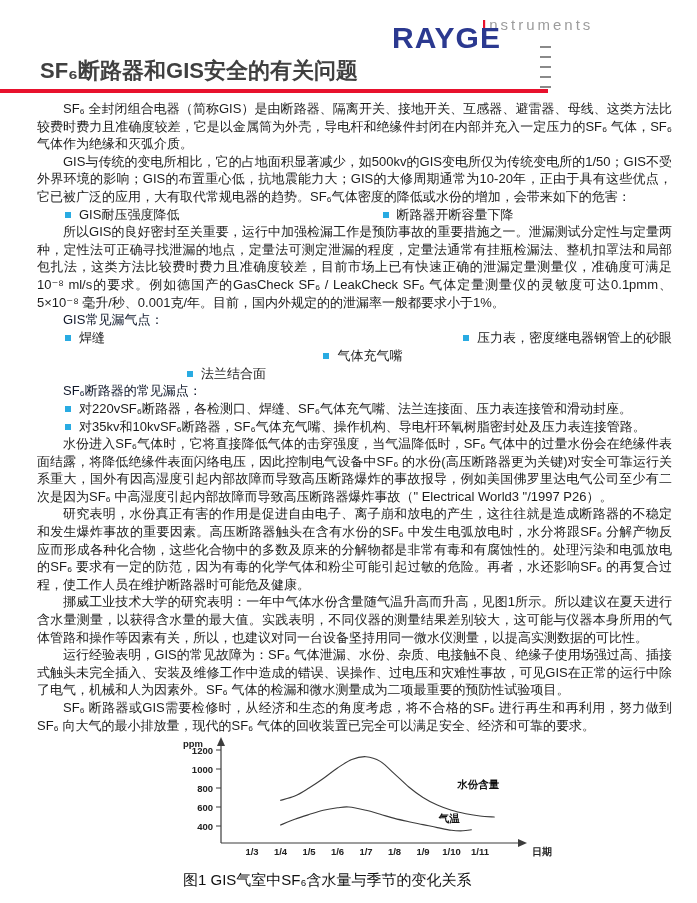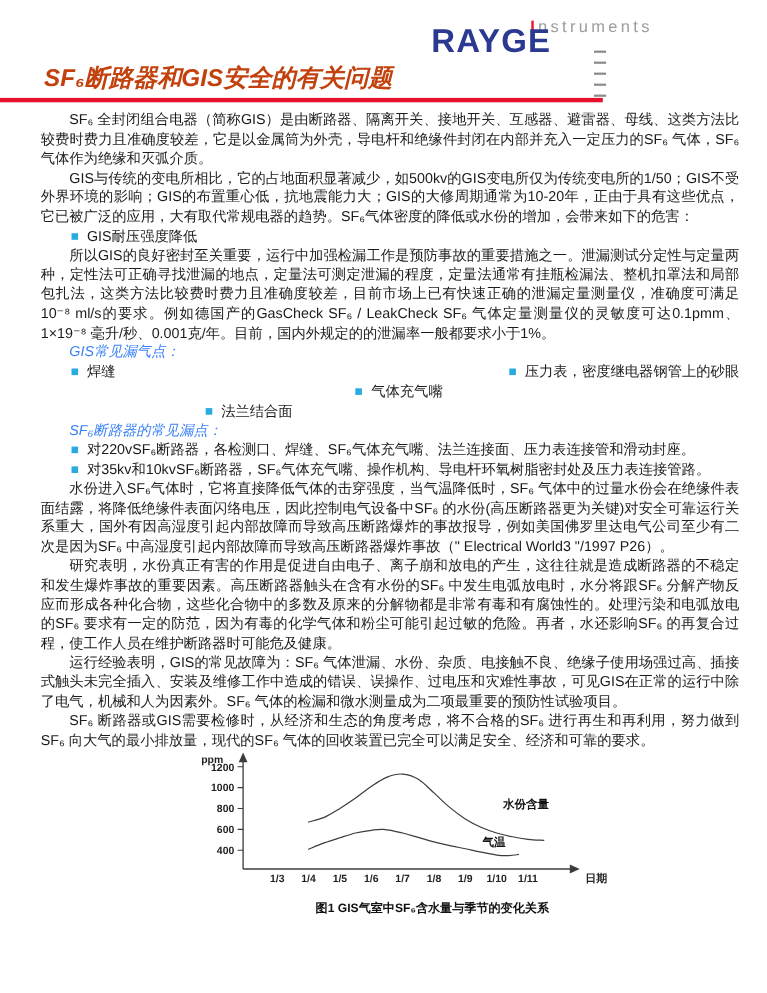--- a/index.html
+++ b/index.html
@@ -8,38 +8,38 @@
     font-family:"Liberation Sans","DejaVu Sans",sans-serif;color:#1c1c1c;
   }
   
   .logo{position:absolute;top:4px;left:388px;width:300px;height:92px;}
   .logo-sub{position:absolute;left:94px;top:12px;font-size:15px;letter-spacing:3px;color:#9c9c9c;font-weight:500;}
   .logo-sub .red-i{color:#e8112d;font-weight:bold;}
   .logo-main{position:absolute;left:4px;top:17px;font-size:30px;font-weight:800;color:#2b3990;letter-spacing:1px;font-family:"Liberation Sans","DejaVu Sans",sans-serif;}
   .logo-dashes{position:absolute;left:152px;top:42px;}
   .logo-dashes .dash{width:11px;height:2px;background:#8a8a8a;margin-bottom:8px;}
   
-  .title{margin:0;padding:58px 0 0 40px;font-size:22px;font-weight:bold;color:#c2410c;line-height:26px;font-style:italic;}
+  .title{margin:0;padding:58px 0 0 40px;font-size:22px;font-weight:bold;color:#404040;line-height:26px;}
   .title-rule{margin-top:5px;width:548px;height:4px;background:#e8112d;}
   
   .content{margin:7px 25px 0 37px;font-size:13px;line-height:17.6px;text-align:justify;}
   .content p{margin:0;text-indent:2em;}
-  .cyan-head{margin:0;color:#3b82f6;text-indent:0;font-style:italic;}
+  .cyan-head{margin:0;color:#0f172a;text-indent:0;}
   .sq{display:inline-block;width:6px;height:6px;background:#29abe2;margin-right:8px;vertical-align:1px;}
   .bullet-row{display:flex;margin:0;justify-content:space-between;}
   .bullet-item{padding-left:28px;box-sizing:border-box;white-space:nowrap;}
   .cols2 .bullet-item{width:322px;}
   .leak-row .w1{width:146px;}
   .leak-row .w2{width:164px;margin-top:36px;}
   .leak-row .w3{width:168px;margin-top:18px;}
   .bullet-line{margin:0;padding-left:28px;text-indent:0 !important;}
   
   .figure{margin:2px 0 0 183px;width:420px;}
   .figure svg{display:block;}
-  .fig-caption{width:420px;text-align:center;font-size:11px;font-weight:bold;margin-top:1px;color:#111;}
+  .fig-caption{width:420px;font-size:15px;font-weight:normal;margin-top:1px;color:#111;}
 </style>
 </head>
 <body>
 
 <div class="page">
 
   <div class="logo">
     <div class="logo-sub"><span class="red-i">I</span><span>nstruments</span></div>
     <div class="logo-main">RAYGE</div>
     <div class="logo-dashes">
@@ -53,38 +53,40 @@
 
   <h1 class="title">SF₆断路器和GIS安全的有关问题</h1>
   <div class="title-rule"></div>
 
   <div class="content">
     <p>SF₆ 全封闭组合电器（简称GIS）是由断路器、隔离开关、接地开关、互感器、避雷器、母线、这类方法比较费时费力且准确度较差，它是以金属筒为外壳，导电杆和绝缘件封闭在内部并充入一定压力的SF₆ 气体，SF₆ 气体作为绝缘和灭弧介质。</p>
     <p>GIS与传统的变电所相比，它的占地面积显著减少，如500kv的GIS变电所仅为传统变电所的1/50；GIS不受外界环境的影响；GIS的布置重心低，抗地震能力大；GIS的大修周期通常为10-20年，正由于具有这些优点，它已被广泛的应用，大有取代常规电器的趋势。SF₆气体密度的降低或水份的增加，会带来如下的危害：</p>
 
     <div class="bullet-row cols2">
       <span class="bullet-item"><span class="sq"></span><span>GIS耐压强度降低</span></span>
+      <span class="bullet-item"><span class="sq"></span><span>断路器开断容量下降</span></span>
     </div>
 
-    <p>所以GIS的良好密封至关重要，运行中加强检漏工作是预防事故的重要措施之一。泄漏测试分定性与定量两种，定性法可正确寻找泄漏的地点，定量法可测定泄漏的程度，定量法通常有挂瓶检漏法、整机扣罩法和局部包扎法，这类方法比较费时费力且准确度较差，目前市场上已有快速正确的泄漏定量测量仪，准确度可满足10⁻⁸ ml/s的要求。例如德国产的GasCheck SF₆ / LeakCheck SF₆ 气体定量测量仪的灵敏度可达0.1pmm、1×19⁻⁸ 毫升/秒、0.001克/年。目前，国内外规定的的泄漏率一般都要求小于1%。</p>
+    <p>所以GIS的良好密封至关重要，运行中加强检漏工作是预防事故的重要措施之一。泄漏测试分定性与定量两种，定性法可正确寻找泄漏的地点，定量法可测定泄漏的程度，定量法通常有挂瓶检漏法、整机扣罩法和局部包扎法，这类方法比较费时费力且准确度较差，目前市场上已有快速正确的泄漏定量测量仪，准确度可满足10⁻⁸ ml/s的要求。例如德国产的GasCheck SF₆ / LeakCheck SF₆ 气体定量测量仪的灵敏度可达0.1pmm、5×10⁻⁸ 毫升/秒、0.001克/年。目前，国内外规定的的泄漏率一般都要求小于1%。</p>
 
     <p class="cyan-head">GIS常见漏气点：</p>
     <div class="bullet-row leak-row">
       <span class="bullet-item w1"><span class="sq"></span><span>焊缝</span></span>
       <span class="bullet-item w2"><span class="sq"></span><span>法兰结合面</span></span>
       <span class="bullet-item w3"><span class="sq"></span><span>气体充气嘴</span></span>
       <span class="bullet-item"><span class="sq"></span><span>压力表，密度继电器钢管上的砂眼</span></span>
     </div>
 
     <p class="cyan-head">SF₆断路器的常见漏点：</p>
     <p class="bullet-line"><span class="sq"></span><span>对220vSF₆断路器，各检测口、焊缝、SF₆气体充气嘴、法兰连接面、压力表连接管和滑动封座。</span></p>
     <p class="bullet-line"><span class="sq"></span><span>对35kv和10kvSF₆断路器，SF₆气体充气嘴、操作机构、导电杆环氧树脂密封处及压力表连接管路。</span></p>
 
     <p>水份进入SF₆气体时，它将直接降低气体的击穿强度，当气温降低时，SF₆ 气体中的过量水份会在绝缘件表面结露，将降低绝缘件表面闪络电压，因此控制电气设备中SF₆ 的水份(高压断路器更为关键)对安全可靠运行关系重大，国外有因高湿度引起内部故障而导致高压断路爆炸的事故报导，例如美国佛罗里达电气公司至少有二次是因为SF₆ 中高湿度引起内部故障而导致高压断路器爆炸事故（" Electrical World3 "/1997 P26）。</p>
     <p>研究表明，水份真正有害的作用是促进自由电子、离子崩和放电的产生，这往往就是造成断路器的不稳定和发生爆炸事故的重要因素。高压断路器触头在含有水份的SF₆ 中发生电弧放电时，水分将跟SF₆ 分解产物反应而形成各种化合物，这些化合物中的多数及原来的分解物都是非常有毒和有腐蚀性的。处理污染和电弧放电的SF₆ 要求有一定的防范，因为有毒的化学气体和粉尘可能引起过敏的危险。再者，水还影响SF₆ 的再复合过程，使工作人员在维护断路器时可能危及健康。</p>
+    <p>挪威工业技术大学的研究表明：一年中气体水份含量随气温升高而升高，见图1所示。所以建议在夏天进行含水量测量，以获得含水量的最大值。实践表明，不同仪器的测量结果差别较大，这可能与仪器本身所用的气体管路和操作等因素有关，所以，也建议对同一台设备坚持用同一微水仪测量，以提高实测数据的可比性。</p>
     <p>运行经验表明，GIS的常见故障为：SF₆ 气体泄漏、水份、杂质、电接触不良、绝缘子使用场强过高、插接式触头未完全插入、安装及维修工作中造成的错误、误操作、过电压和灾难性事故，可见GIS在正常的运行中除了电气，机械和人为因素外。SF₆ 气体的检漏和微水测量成为二项最重要的预防性试验项目。</p>
     <p>SF₆ 断路器或GIS需要检修时，从经济和生态的角度考虑，将不合格的SF₆ 进行再生和再利用，努力做到SF₆ 向大气的最小排放量，现代的SF₆ 气体的回收装置已完全可以满足安全、经济和可靠的要求。</p>
   </div>
 
   <div class="figure">
     <svg id="chart-svg" width="420" height="134" viewBox="0 0 420 134">
         <line x1="38" y1="6" x2="38" y2="107" stroke="#3c3c3c" stroke-width="1.2"></line>
         <line x1="38" y1="107" x2="336" y2="107" stroke="#3c3c3c" stroke-width="1.2"></line>
         <polygon points="34,10 42,10 38,1" fill="#3c3c3c"></polygon>
         <polygon points="335,103 335,111 344,107" fill="#3c3c3c"></polygon>

